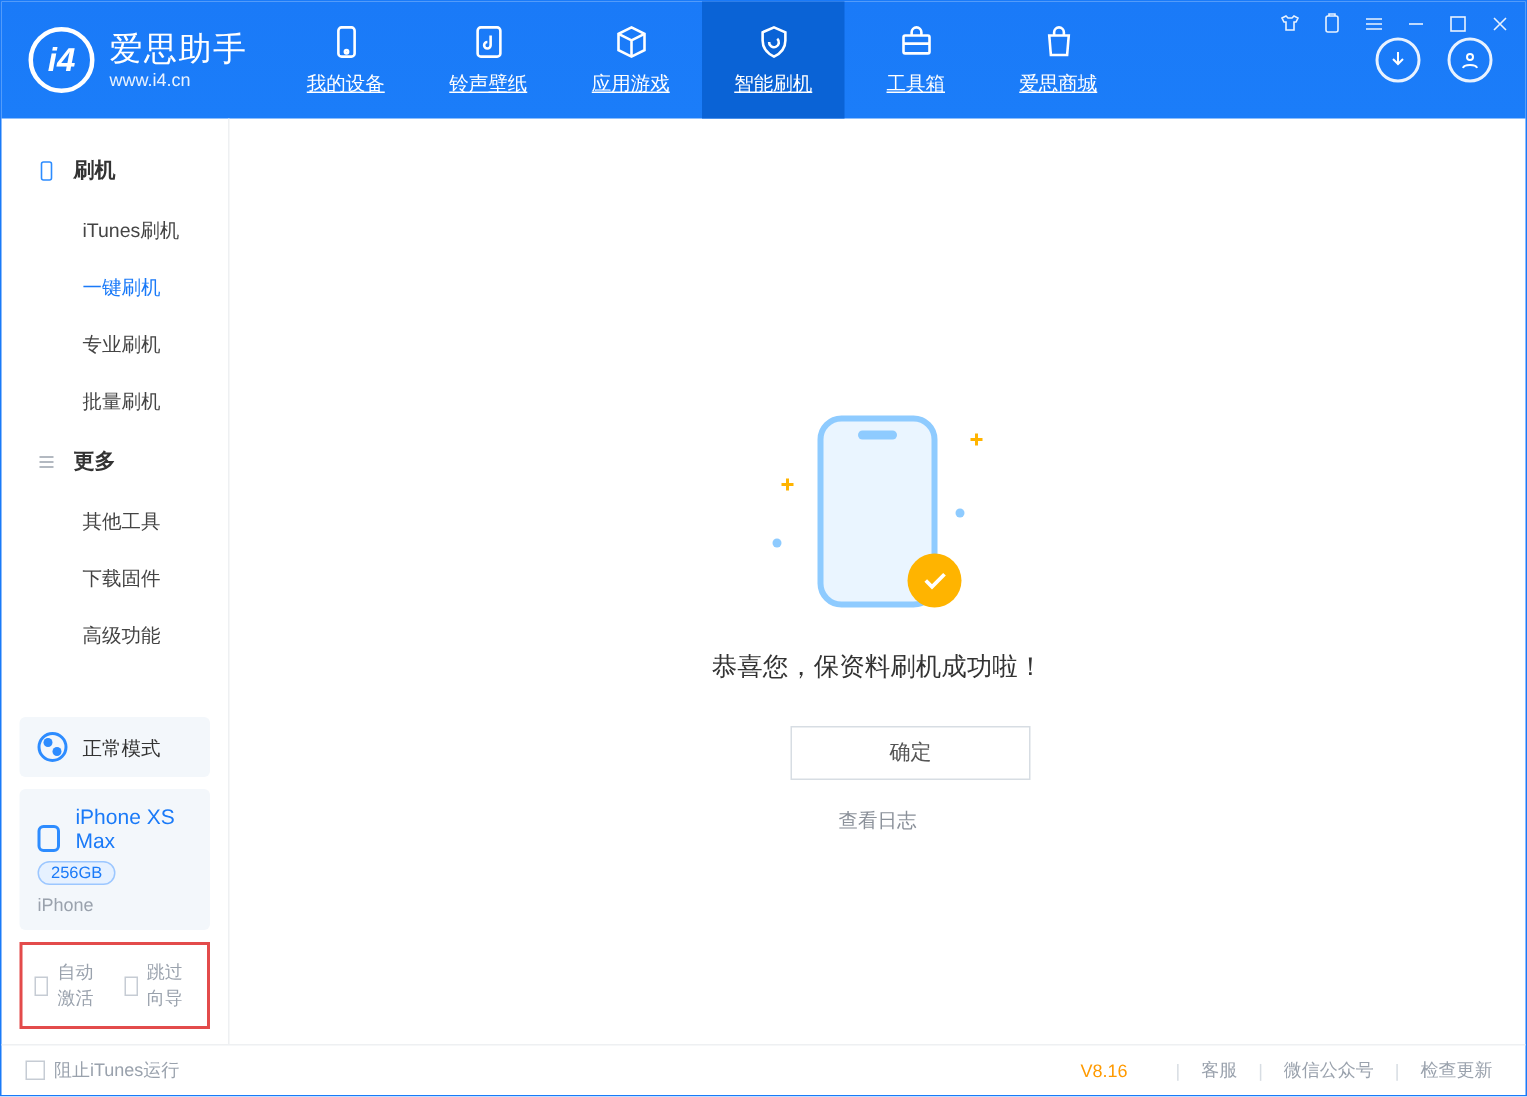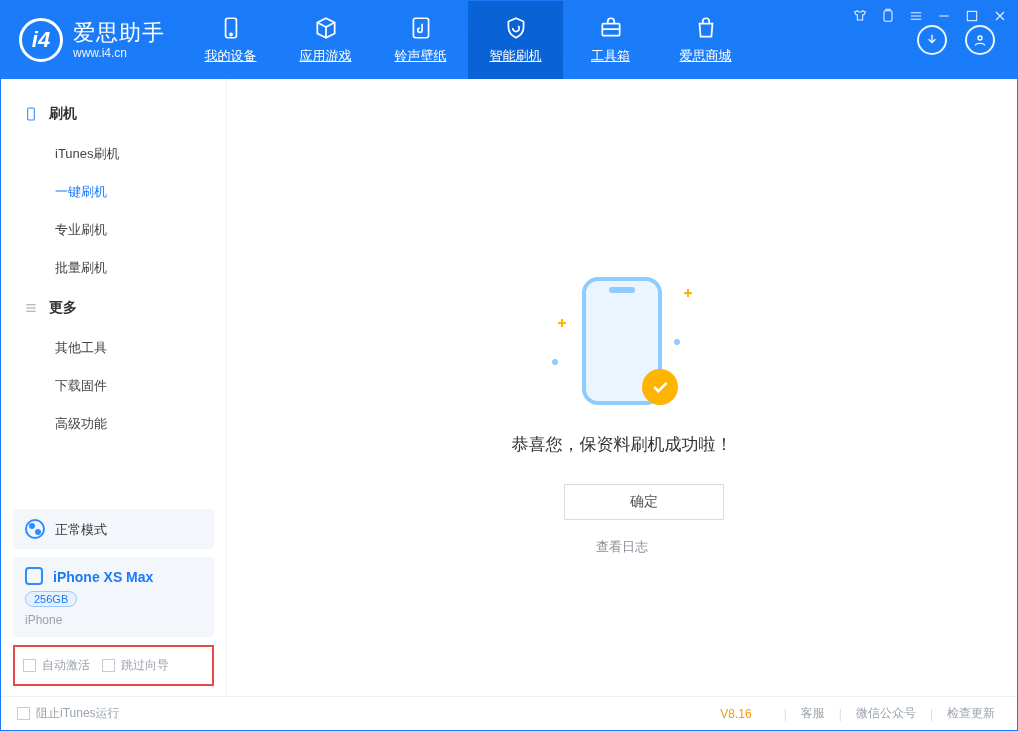--- a/index.html
+++ b/index.html
@@ -23,35 +23,35 @@
 .win-controls { position: absolute; right: 8px; top: 6px; display: flex; gap: 10px; align-items: center; }
 .win-controls .wc { width: 18px; height: 18px; display: flex; align-items: center; justify-content: center; cursor: pointer; opacity: .9; }
 .win-controls svg { width: 16px; height: 16px; stroke: #fff; fill: none; stroke-width: 1.6; }
 
 .title-right { display:flex; align-items:center; gap:18px; padding:0 22px; }
 .ring { width:30px; height:30px; border:2px solid rgba(255,255,255,.9); border-radius:50%; display:flex; align-items:center; justify-content:center; }
 .ring svg{ width:16px; height:16px; stroke:#fff; fill:none; stroke-width:2;}
 
 
 .body { flex:1; display:flex; min-height:0; }
-.sidebar { width:226px; border-right:1px solid #eef0f2; display:flex; flex-direction:column; padding-top:14px; }
+.sidebar { width:152px; border-right:1px solid #eef0f2; display:flex; flex-direction:column; padding-top:14px; }
 .side-group-title { display:flex; align-items:center; gap:10px; padding:12px 22px; color:#333; font-size:14px; font-weight:bold;}
 .side-group-title .gicon{ width:16px; height:16px; display:flex; align-items:center; justify-content:center;}
 .side-group-title .gicon svg{width:16px;height:16px;stroke:#2d8cff;fill:none;stroke-width:1.6;}
 .side-group-title.muted .gicon svg{stroke:#9aa2ad;}
 .side-item { padding:10px 22px 10px 54px; font-size:13px; color:#444; cursor:pointer;}
 .side-item.active{ color:#1a7af8; }
 
 .side-bottom{ margin-top:auto; }
 .mode-card, .device-card{ margin:8px 12px; background:#f3f7fb; border-radius:4px; padding:10px 12px; display:flex; flex-direction:column; gap:6px;}
 .mode-row{ display:flex; align-items:flex-end; gap:10px; color:#333; font-size:13px;}
 .mode-icon{ width:20px;height:20px;border-radius:50%; border:2px solid #2d8cff; position:relative;}
 .mode-icon::before,.mode-icon::after{content:"";position:absolute;width:6px;height:6px;border-radius:50%;background:#2d8cff;}
 .mode-icon::before{left:2px;top:2px;} .mode-icon::after{right:2px;bottom:2px;}
-.device-name{ font-weight:bold; color:#1a7af8; font-size:14px;}
+.device-name{ font-weight:normal; color:#1a7af8; font-size:14px;}
 .device-cap{ display:inline-block; font-size:11px; color:#1a7af8; border:1px solid #9cc7ff; background:#e6f1ff; padding:1px 8px; border-radius:10px; width:fit-content;}
 .device-kind{ color:#9aa2ad; font-size:12px;}
 .dev-icon{ width:18px;height:18px; border:2px solid #2d8cff; border-radius:4px; display:inline-block;}
 
 .redbox{ margin:8px 12px 10px; border:2px solid #e34b4b; padding:10px 8px; display:flex; align-items:center; gap:12px;}
 .chk{ display:flex; align-items:center; gap:6px; font-size:12px; color:#9aa2ad; cursor:pointer;}
 .chk .box{ width:13px; height:13px; border:1px solid #c6ccd4; background:#fff;}
 
 
 .main{ flex:1; position:relative; display:flex; flex-direction:column; align-items:center; justify-content:flex-start; padding-top:190px;}
@@ -132,34 +132,34 @@
             <svg viewBox="0 0 24 24">
               <rect x="7" y="3" width="10" height="18" rx="2"></rect>
               <circle cx="12" cy="18" r="1"></circle>
             </svg>
           </span>
         <span>我的设备</span>
       </div>
       <div class="tab">
         <span class="tab-icon">
             <svg viewBox="0 0 24 24">
+              <rect x="5" y="3" width="14" height="18" rx="2"></rect>
+              <path d="M13 8v6a2 2 0 11-2-2"></path>
+            </svg>
+          </span>
+        <span>铃声壁纸</span>
+      </div>
+      <div class="tab">
+        <span class="tab-icon">
+            <svg viewBox="0 0 24 24">
               <path d="M12 3l8 4v10l-8 4-8-4V7z"></path>
               <path d="M4 7l8 4 8-4M12 11v10"></path>
             </svg>
           </span>
         <span>应用游戏</span>
-      </div>
-      <div class="tab">
-        <span class="tab-icon">
-            <svg viewBox="0 0 24 24">
-              <rect x="5" y="3" width="14" height="18" rx="2"></rect>
-              <path d="M13 8v6a2 2 0 11-2-2"></path>
-            </svg>
-          </span>
-        <span>铃声壁纸</span>
       </div>
       <div class="tab active">
         <span class="tab-icon">
             <svg viewBox="0 0 24 24">
               <path d="M12 3l7 3v5c0 5-3 8-7 10-4-2-7-5-7-10V6z"></path>
               <path d="M9 12a3 3 0 105-2"></path>
             </svg>
           </span>
         <span>智能刷机</span>
       </div>

